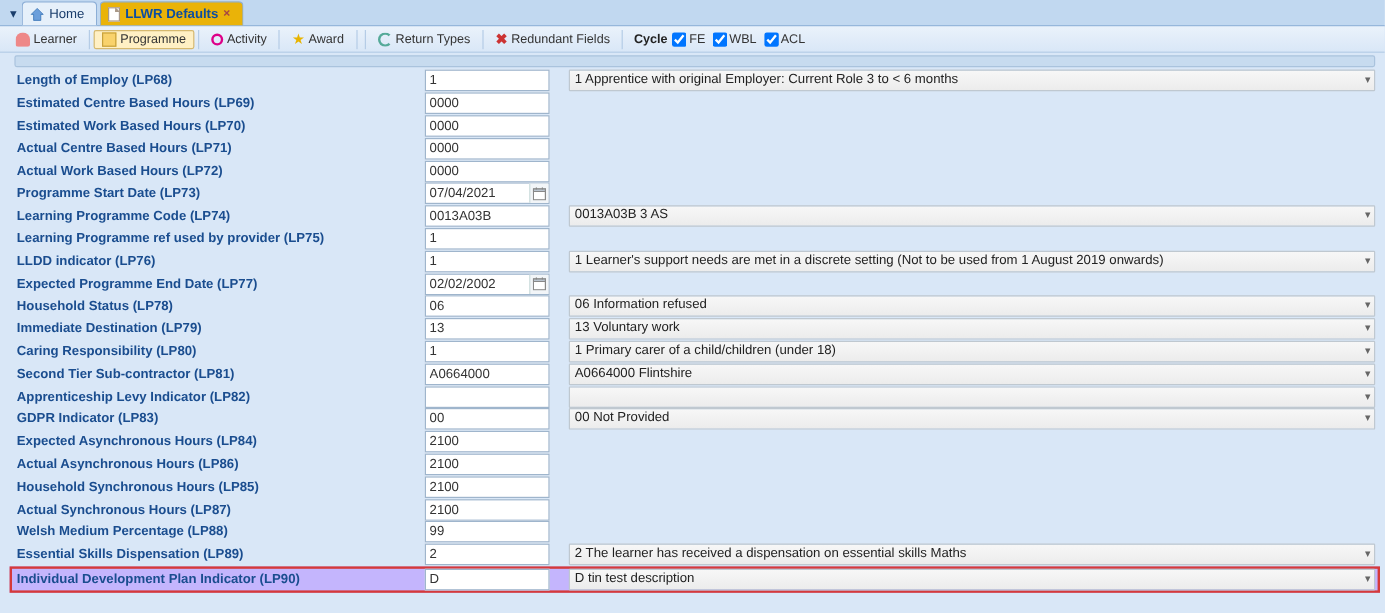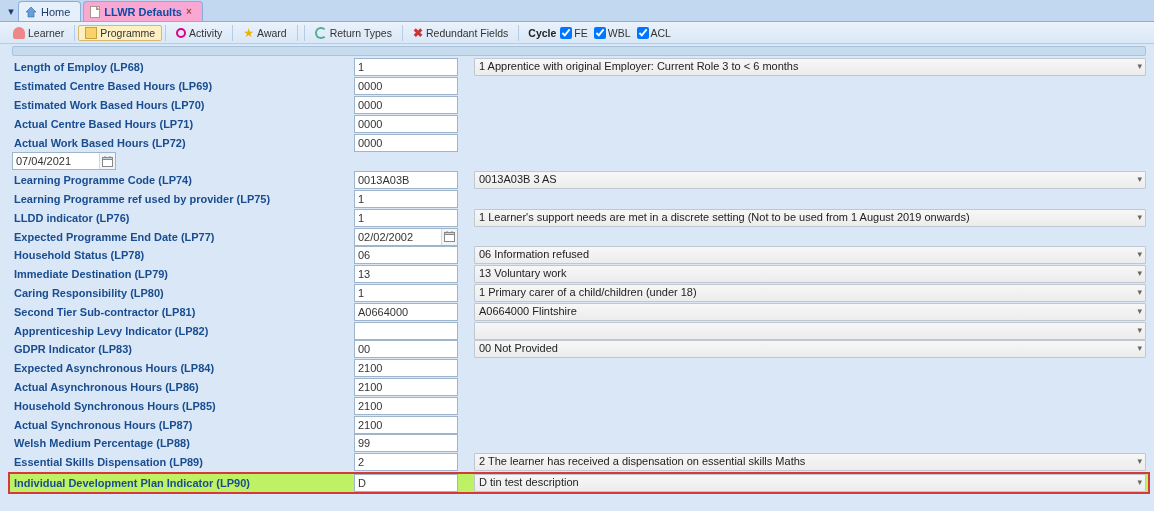--- a/index.html
+++ b/index.html
@@ -2,21 +2,21 @@
 <html><head>
 <meta charset="utf-8">
 <style>
   * { box-sizing: border-box; margin: 0; padding: 0; }
   body { font-family: "Segoe UI", Tahoma, sans-serif; font-size: 11px; background: #d9e7f7; color: #1a3d6b; width: 1154px; height: 511px; overflow: hidden; }
   
   
   .tab-bar { display: flex; align-items: flex-end; height: 22px; padding-left: 4px; background: #c1d8f0; border-bottom: 1px solid #8caed6; }
   .tab-drop { width: 14px; height: 20px; display:flex; align-items:center; justify-content:center; cursor:pointer; }
   .tab { display:flex; align-items:center; gap:4px; padding: 2px 10px 2px 6px; background: #e6f0fa; border: 1px solid #8caed6; border-bottom: none; border-radius: 4px 4px 0 0; margin-right: 2px; height: 20px; cursor:pointer; }
-  .tab.active { background: #f9a8d4; font-weight: bold; color: #0b4da2; }
+  .tab.active { background: #eab308; font-weight: bold; color: #0b4da2; }
   .tab .close { color:#a54646; font-weight:bold; font-size:10px; cursor:pointer; }
   .doc-ico { width:10px; height:12px; background:#fff; border:1px solid #a98; display:inline-block; position:relative; }
   .doc-ico::after{content:""; position:absolute; right:-1px; top:-1px; border:2px solid transparent; border-left-color:#a98; border-bottom-color:#a98;}
   
   
   .toolbar { display:flex; align-items:center; gap:0; height: 22px; background: linear-gradient(#eaf2fb,#d9e7f7); border-bottom:1px solid #b5cce6; padding: 0 6px; font-size:10.5px; color:#333; }
   .tbtn { display:flex; align-items:center; gap:3px; padding: 1px 6px; border:1px solid transparent; border-radius:2px; cursor:pointer; }
   .tbtn.sel { background:#fff0c4; border-color:#d6b96f; }
   .tsep { width:1px; height:16px; background:#b5cce6; margin:0 3px; }
   .cycle-lbl { font-weight:bold; color:#222; margin-left:6px; margin-right:4px; }
@@ -36,21 +36,21 @@
   .scroll-hint { height:10px; background:#c7dbef; border:1px solid #aac3dd; border-radius:2px; margin-bottom:2px; }
   .row { display:flex; align-items:center; min-height:18.8px; gap:0; }
   .row .lbl { width: 342px; color:#1a4d8f; font-size:11px; font-weight:600; padding-left:2px; }
   .row .fld { width: 104px; }
   .row .fld input { width:100%; height:18px; border:1px solid #9fb5cc; background:#fff; padding:0 3px; font-size:11px; color:#333; font-family:inherit; }
   .row .cal { position:relative; }
   .row .cal .cal-btn { position:absolute; right:1px; top:1px; width:16px; height:16px; display:flex; align-items:center; justify-content:center; cursor:pointer; border-left:1px solid #cdd; background:#f2f5f8; font-size:9px; color:#556; }
   .row .desc { flex:1; margin-left:16px; }
   .row .desc .dbox { height:18px; border:1px solid #bfc8d0; background:linear-gradient(#f7f7f7,#ececec); color:#222; font-size:11px; padding:1px 4px; position:relative; border-radius:1px; }
   .row .desc .dbox .dd { position:absolute; right:3px; top:2px; color:#666; font-size:9px; cursor:pointer; }
-  .row.hl { background:#bef264; border:2px solid #d53a3a; padding:0 2px; margin:0 -4px; min-height:20px; }
+  .row.hl { background:#c4b5fd; border:2px solid #d53a3a; padding:0 2px; margin:0 -4px; min-height:20px; }
   .row.hl .lbl { color:#1a4d8f; }
 </style>
 </head>
 <body>
 
 <div class="tab-bar">
   <div class="tab-drop">▾</div>
   <div class="tab">
     <span class="ico">
       <svg viewBox="0 0 12 12" width="12" height="12">
@@ -133,20 +133,21 @@
       </div>
       <div class="row">
         <div class="lbl">Actual Centre Based Hours (LP71)</div>
         <div class="fld"><input type="text" value="0000" style=""></div>
       </div>
       <div class="row">
         <div class="lbl">Actual Work Based Hours (LP72)</div>
         <div class="fld"><input type="text" value="0000" style=""></div>
       </div>
       <div class="row">
+        <div class="lbl">Programme Start Date (LP73)</div>
         <div class="fld cal"><input type="text" value="07/04/2021" style=""><div class="cal-btn">
             <svg width="11" height="11" viewBox="0 0 11 11">
               <rect x="0.5" y="1.5" width="10" height="9" fill="#fff" stroke="#888"></rect>
               <rect x="0.5" y="1.5" width="10" height="2" fill="#c7d4e2" stroke="#888"></rect>
               <line x1="3" y1="0" x2="3" y2="2" stroke="#888"></line>
               <line x1="8" y1="0" x2="8" y2="2" stroke="#888"></line>
             </svg>
           </div></div>
       </div>
       <div class="row">

